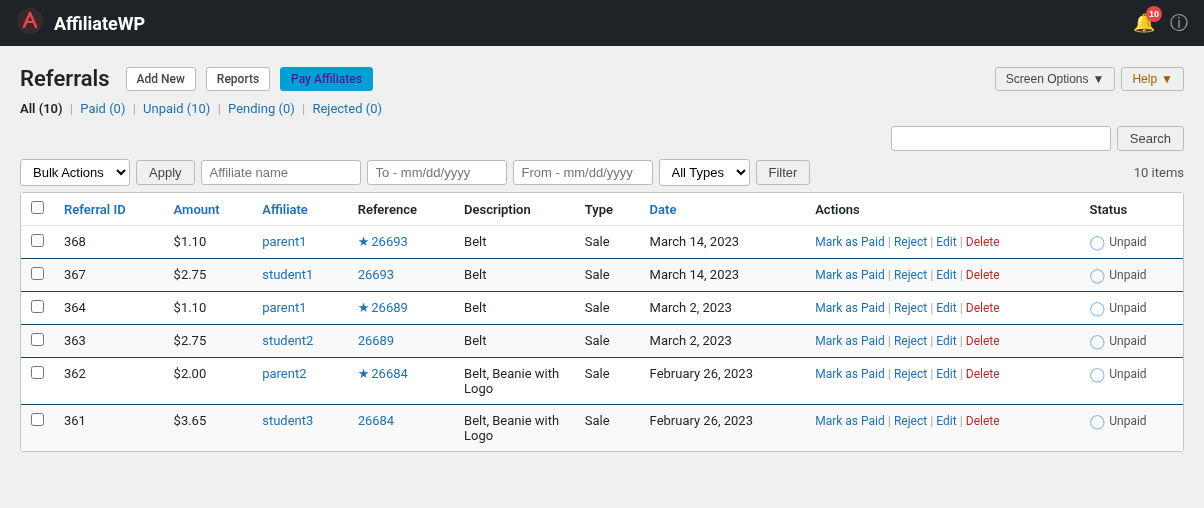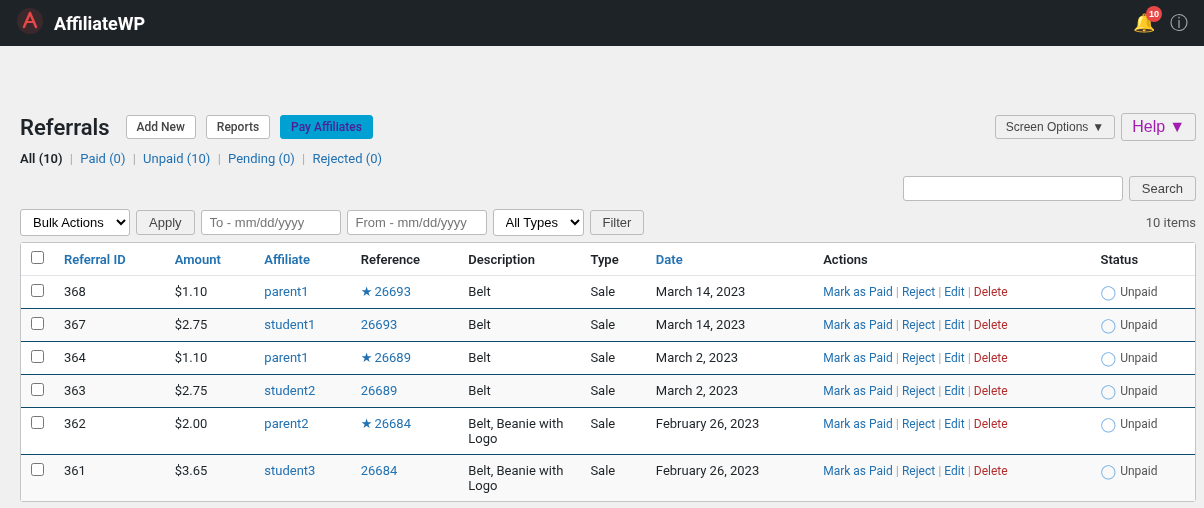--- a/index.html
+++ b/index.html
@@ -8,32 +8,32 @@
     
     .top-bar { background: #1d2327; height: 46px; display: flex; align-items: center; justify-content: space-between; padding: 0 16px; }
     .top-bar-logo { display: flex; align-items: center; gap: 10px; color: #fff; font-size: 18px; font-weight: 700; justify-content: space-between; }
     .logo-icon { color: #e84747; font-size: 22px; }
     .top-bar-right { display: flex; align-items: center; gap: 14px; }
     .notif-btn { position: relative; background: none; border: none; cursor: pointer; color: #a7aaad; font-size: 18px; }
     .notif-badge { position: absolute; top: -6px; right: -6px; background: #e84747; color: #fff; font-size: 9px; font-weight: 700; border-radius: 50%; width: 16px; height: 16px; display: flex; align-items: center; justify-content: center; }
     .help-btn { background: none; border: none; cursor: pointer; color: #a7aaad; font-size: 18px; }
 
     
-    .content { background: #f0f0f1; padding: 20px 8px 0 20px; margin-top: 47px; }
+    .content { background: #f0f0f1; padding: 20px 20px 0 20px; }
 
     
     .sub-header { display: flex; align-items: center; justify-content: space-between; margin-bottom: 10px; }
     .sub-header-left { display: flex; align-items: center; gap: 10px; }
     .page-title { font-size: 22px; font-weight: 600; color: #1d2327; margin-right: 6px; }
     .btn { display: inline-flex; align-items: center; padding: 4px 10px; font-size: 12px; border-radius: 3px; cursor: pointer; font-weight: 500; border: 1px solid; text-decoration: none; }
     .btn-default { background: #fff; border-color: #bbb; color: #444; }
     .btn-teal { background: #00a0d2; border-color: #00a0d2; color: #4c1d95; }
     .sub-header-right { display: flex; align-items: center; gap: 6px; }
     .screen-options-btn { background: #f0f0f1; border: 1px solid #bbb; padding: 4px 10px; border-radius: 3px; cursor: pointer; font-size: 12px; color: #444; display: flex; align-items: center; gap: 4px; }
-    .help-dropdown-btn { background: #f0f0f1; border: 1px solid #bbb; padding: 4px 10px; border-radius: 3px; cursor: pointer; font-size: 16px; color: #a21caf; display: flex; align-items: center; gap: 4px; }
+    .help-dropdown-btn { background: #f0f0f1; border: 1px solid #bbb; padding: 4px 10px; border-radius: 3px; cursor: pointer; font-size: 12px; color: #a16207; display: flex; align-items: center; gap: 4px; }
 
     
     .filter-tabs { margin-bottom: 10px; font-size: 13px; }
     .filter-tabs a { color: #2271b1; text-decoration: none; }
     .filter-tabs span { color: #555; }
     .filter-tabs .sep { color: #aaa; margin: 0 4px; }
     .filter-tabs .current { font-weight: 600; color: #1d2327; }
 
     
     .search-row { display: flex; align-items: center; justify-content: flex-end; margin-bottom: 8px; gap: 6px; }
@@ -137,20 +137,21 @@
     <input type="text" class="search-input" placeholder="" style="">
     <button class="search-btn">Search</button>
   </div>
 
   <div class="toolbar">
     <div class="toolbar-left">
       <select class="bulk-select">
         <option>Bulk Actions</option>
       </select>
       <button class="apply-btn">Apply</button>
+      <input type="text" class="affiliate-input" placeholder="Affiliate name" style="">
       <input type="text" class="date-input" placeholder="To - mm/dd/yyyy" style="">
       <input type="text" class="date-input" placeholder="From - mm/dd/yyyy" style="">
       <select class="type-select">
         <option>All Types</option>
       </select>
       <button class="filter-btn">Filter</button>
     </div>
     <div class="toolbar-right">10 items</div>
   </div>
 

